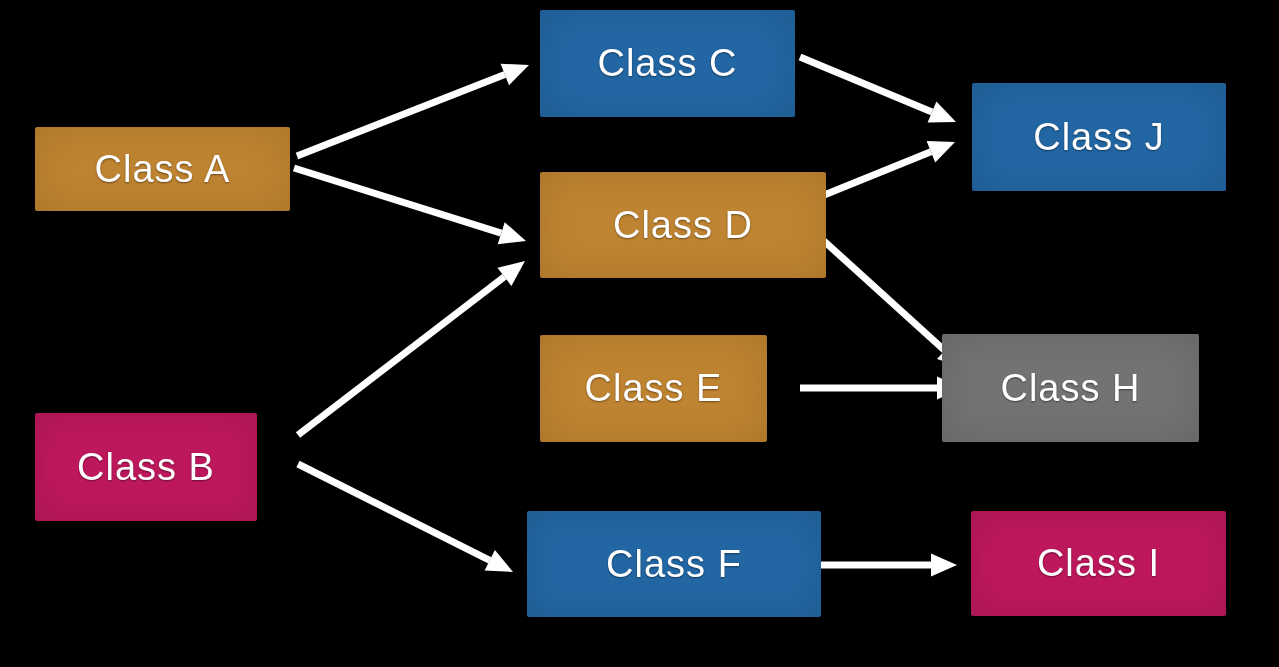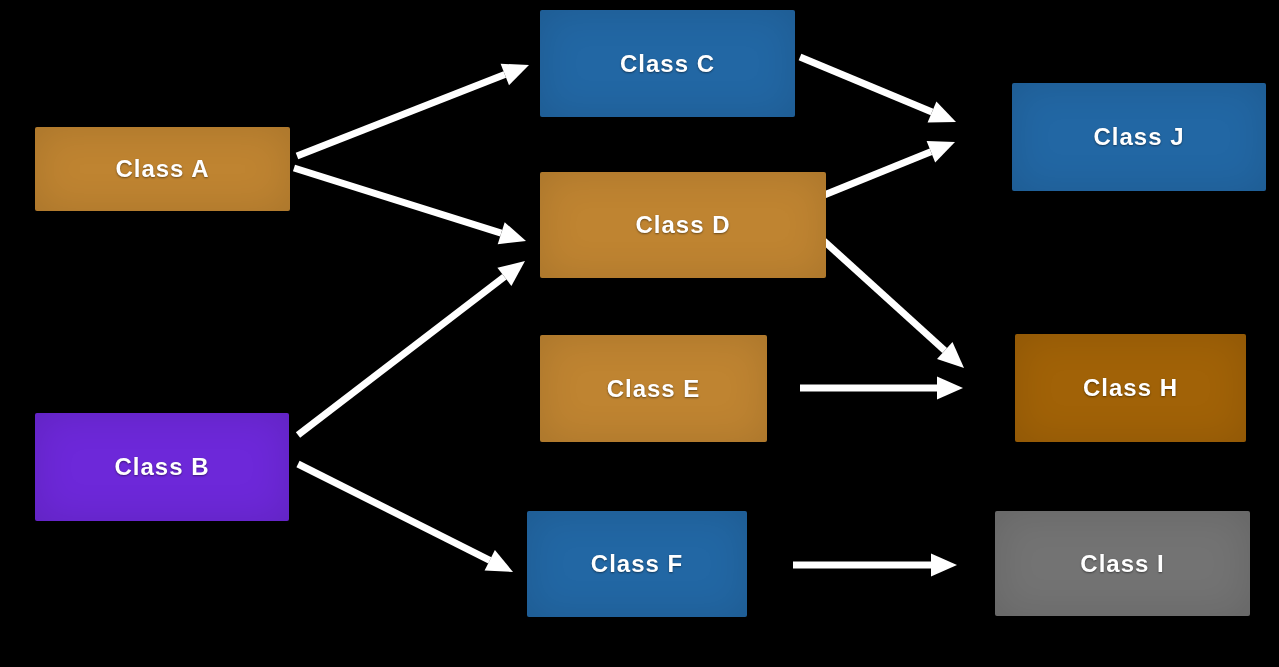--- a/index.html
+++ b/index.html
@@ -23,22 +23,22 @@
   .node {
     position: absolute;
     display: flex;
     align-items: center;
     justify-content: center;
     border-radius: 2px;
     box-shadow: inset 0 0 40px rgba(0,0,0,0.12);
   }
   .node-label {
     color: #ffffff;
-    font-weight: 700;
-    font-size: 24px;
+    font-weight: 400;
+    font-size: 38px;
     letter-spacing: 1px;
     text-shadow: 0 1px 2px rgba(0,0,0,0.45);
     white-space: nowrap;
   }
 </style>
 </head>
 <body>
 
 <div class="stage">
   <svg id="edges-layer" class="edges" width="1279" height="667" viewBox="0 0 1279 667" xmlns="http://www.w3.org/2000/svg">
@@ -76,38 +76,38 @@
       </g>
       <g>
         <line x1="793" y1="565" x2="931.0" y2="565.0" stroke="#ffffff" stroke-width="7"></line>
         <polygon points="957,565 931.0,576.5 931.0,553.5" fill="#ffffff"></polygon>
       </g>
     </svg>
   <div id="nodes-layer">
       <div class="node" style="left: 35px; top: 127px; width: 255px; height: 84px; background: rgb(191, 132, 49);">
         <span class="node-label">Class A</span>
       </div>
-      <div class="node" style="left: 35px; top: 413px; width: 254px; height: 108px; background: #6d28d9; text-align: center;">
+      <div class="node" style="left: 35px; top: 413px; width: 222px; height: 108px; background: #be185d; text-align: center;">
         <span class="node-label">Class B</span>
       </div>
       <div class="node" style="left: 540px; top: 10px; width: 255px; height: 107px; background: rgb(34, 103, 164);">
         <span class="node-label">Class C</span>
       </div>
       <div class="node" style="left: 540px; top: 172px; width: 286px; height: 106px; background: rgb(191, 132, 49);">
         <span class="node-label">Class D</span>
       </div>
       <div class="node" style="left: 540px; top: 335px; width: 227px; height: 107px; background: rgb(191, 132, 49);">
         <span class="node-label">Class E</span>
       </div>
-      <div class="node" style="left: 527px; top: 511px; width: 220px; height: 106px; background: rgb(34, 103, 164);">
+      <div class="node" style="left: 527px; top: 511px; width: 294px; height: 106px; background: rgb(34, 103, 164);">
         <span class="node-label">Class F</span>
       </div>
-      <div class="node" style="left: 1012px; top: 83px; width: 254px; height: 108px; background: rgb(34, 103, 164); text-align: center;">
+      <div class="node" style="left: 972px; top: 83px; width: 254px; height: 108px; background: rgb(34, 103, 164); text-align: center;">
         <span class="node-label">Class J</span>
       </div>
-      <div class="node" style="left: 1015px; top: 334px; width: 231px; height: 108px; background: #a16207;">
+      <div class="node" style="left: 942px; top: 334px; width: 257px; height: 108px; background: #737373;">
         <span class="node-label">Class H</span>
       </div>
-      <div class="node" style="left: 971px; top: 511px; width: 255px; height: 105px; background: #737373; margin-left: 24px;">
+      <div class="node" style="left: 971px; top: 511px; width: 255px; height: 105px; background: #be185d;">
         <span class="node-label">Class I</span>
       </div>
     </div>
 </div>
 
 </body></html>

